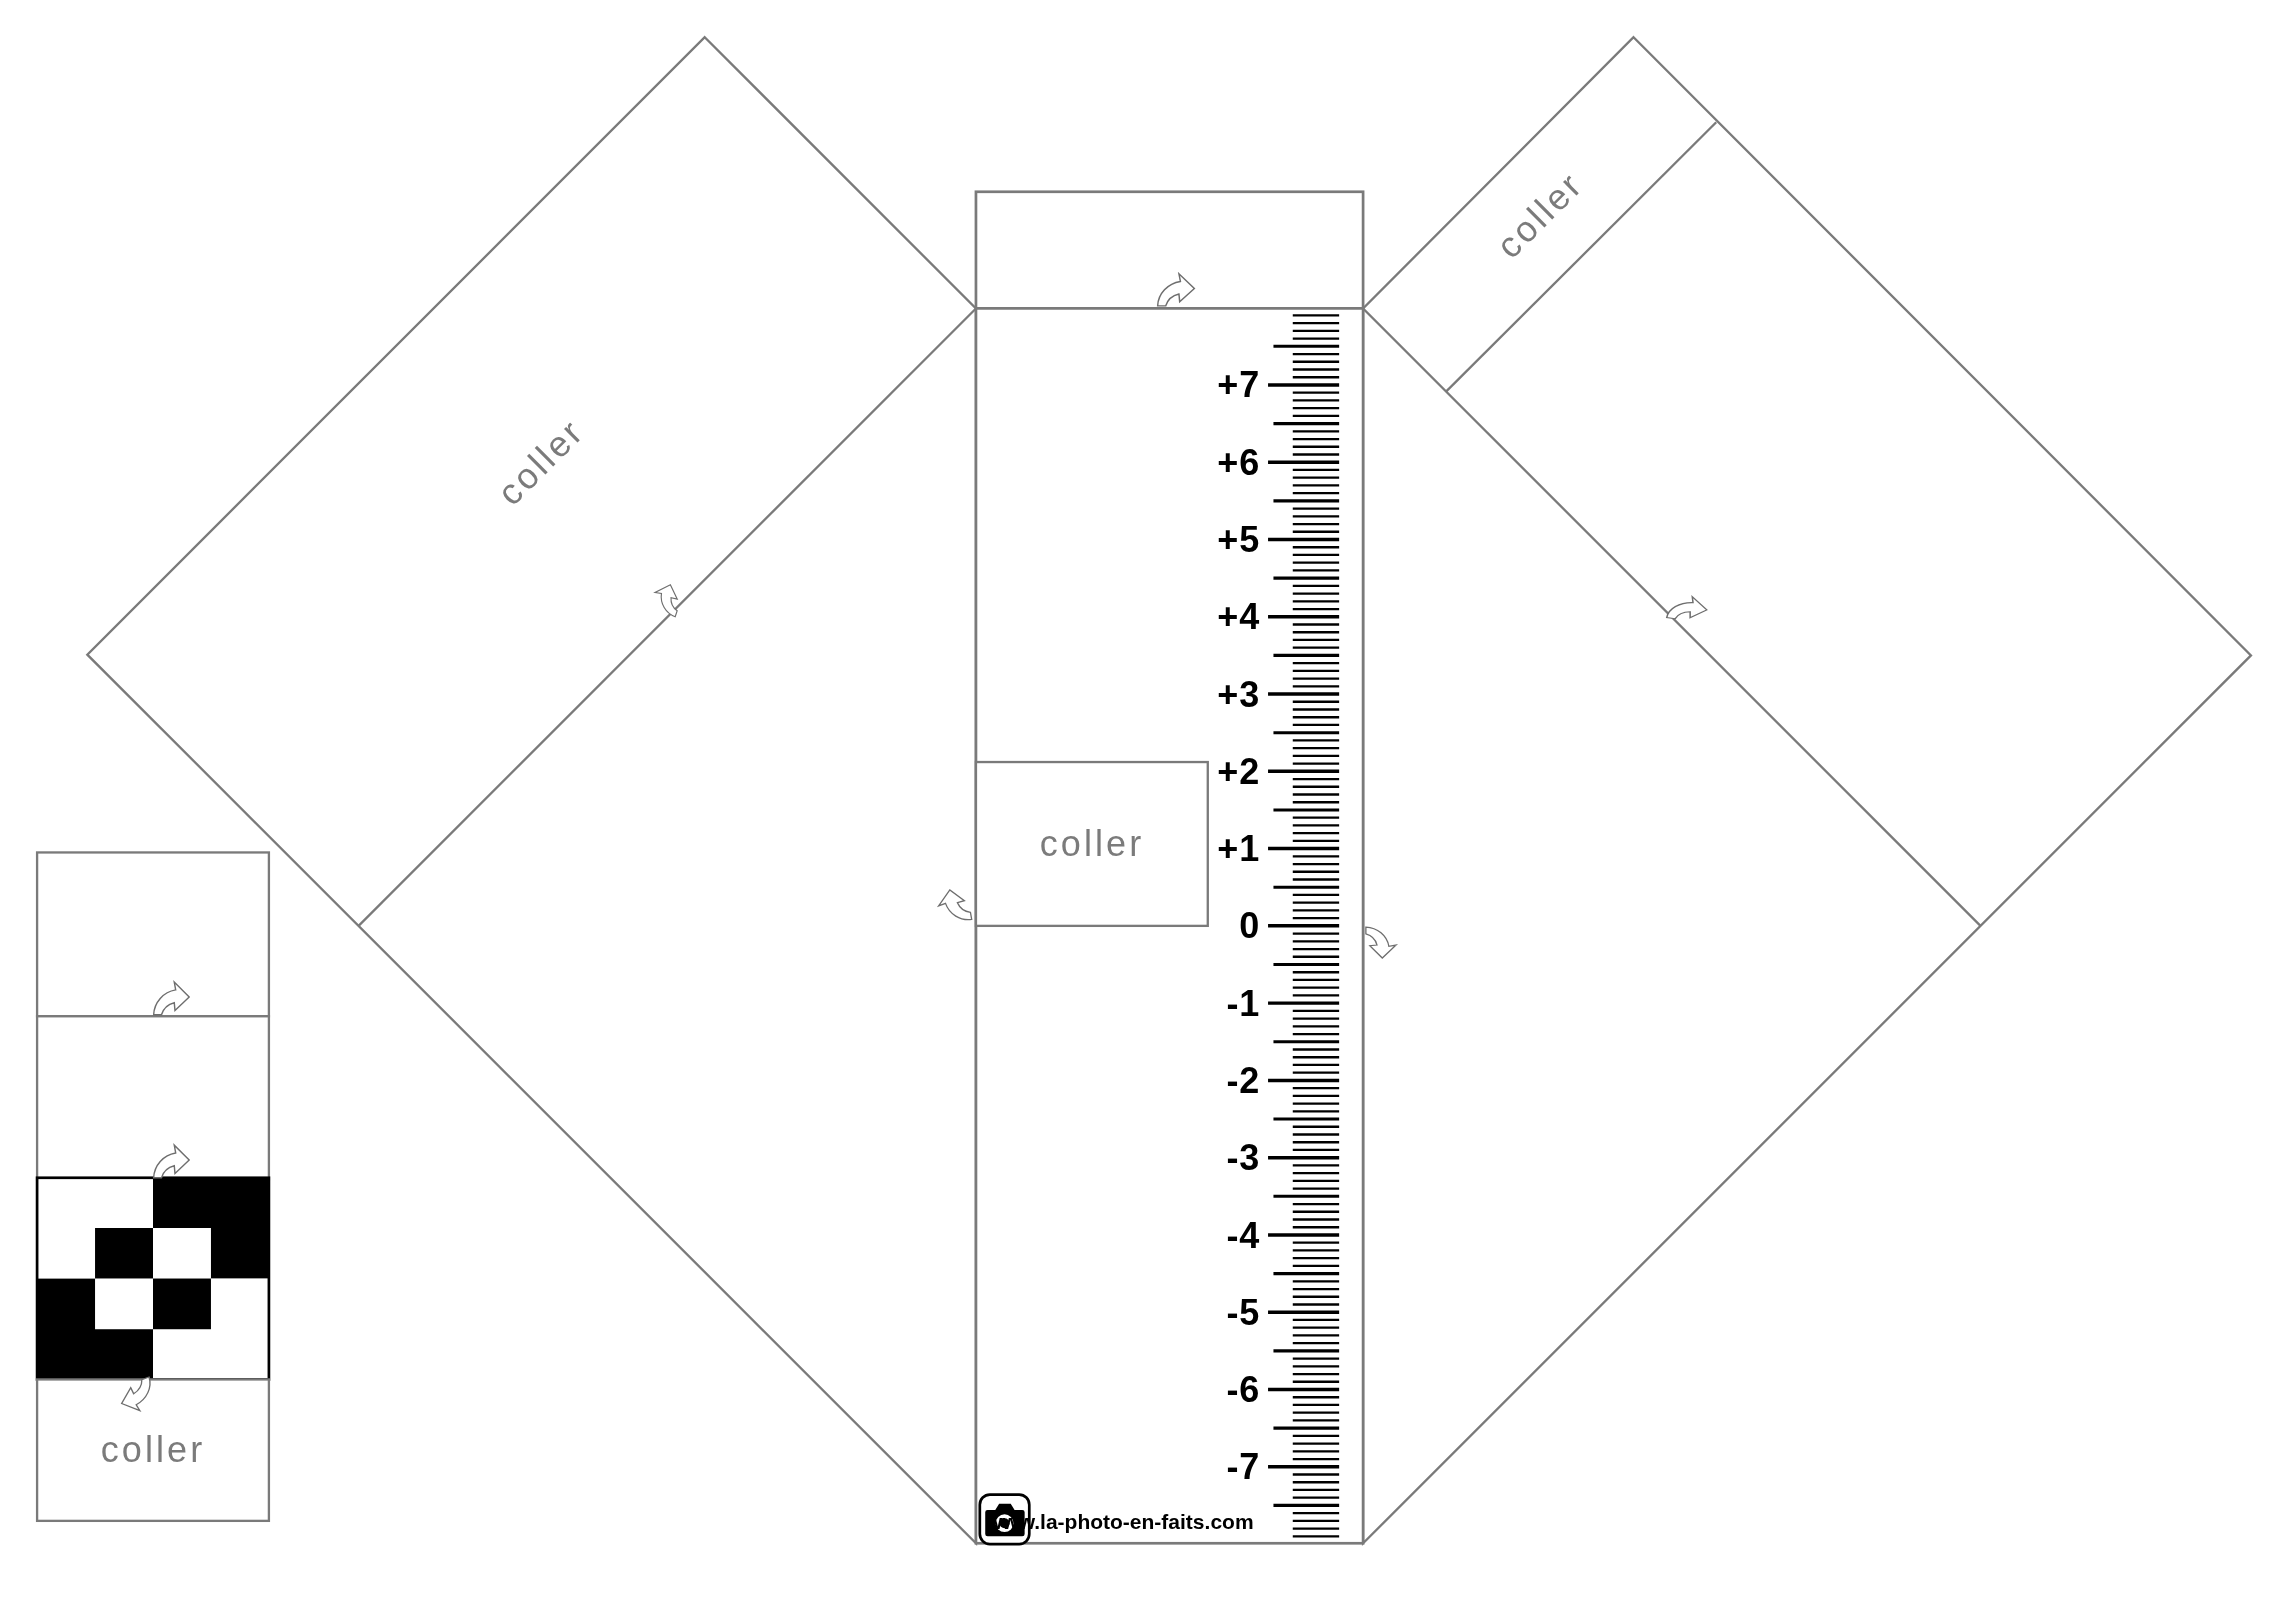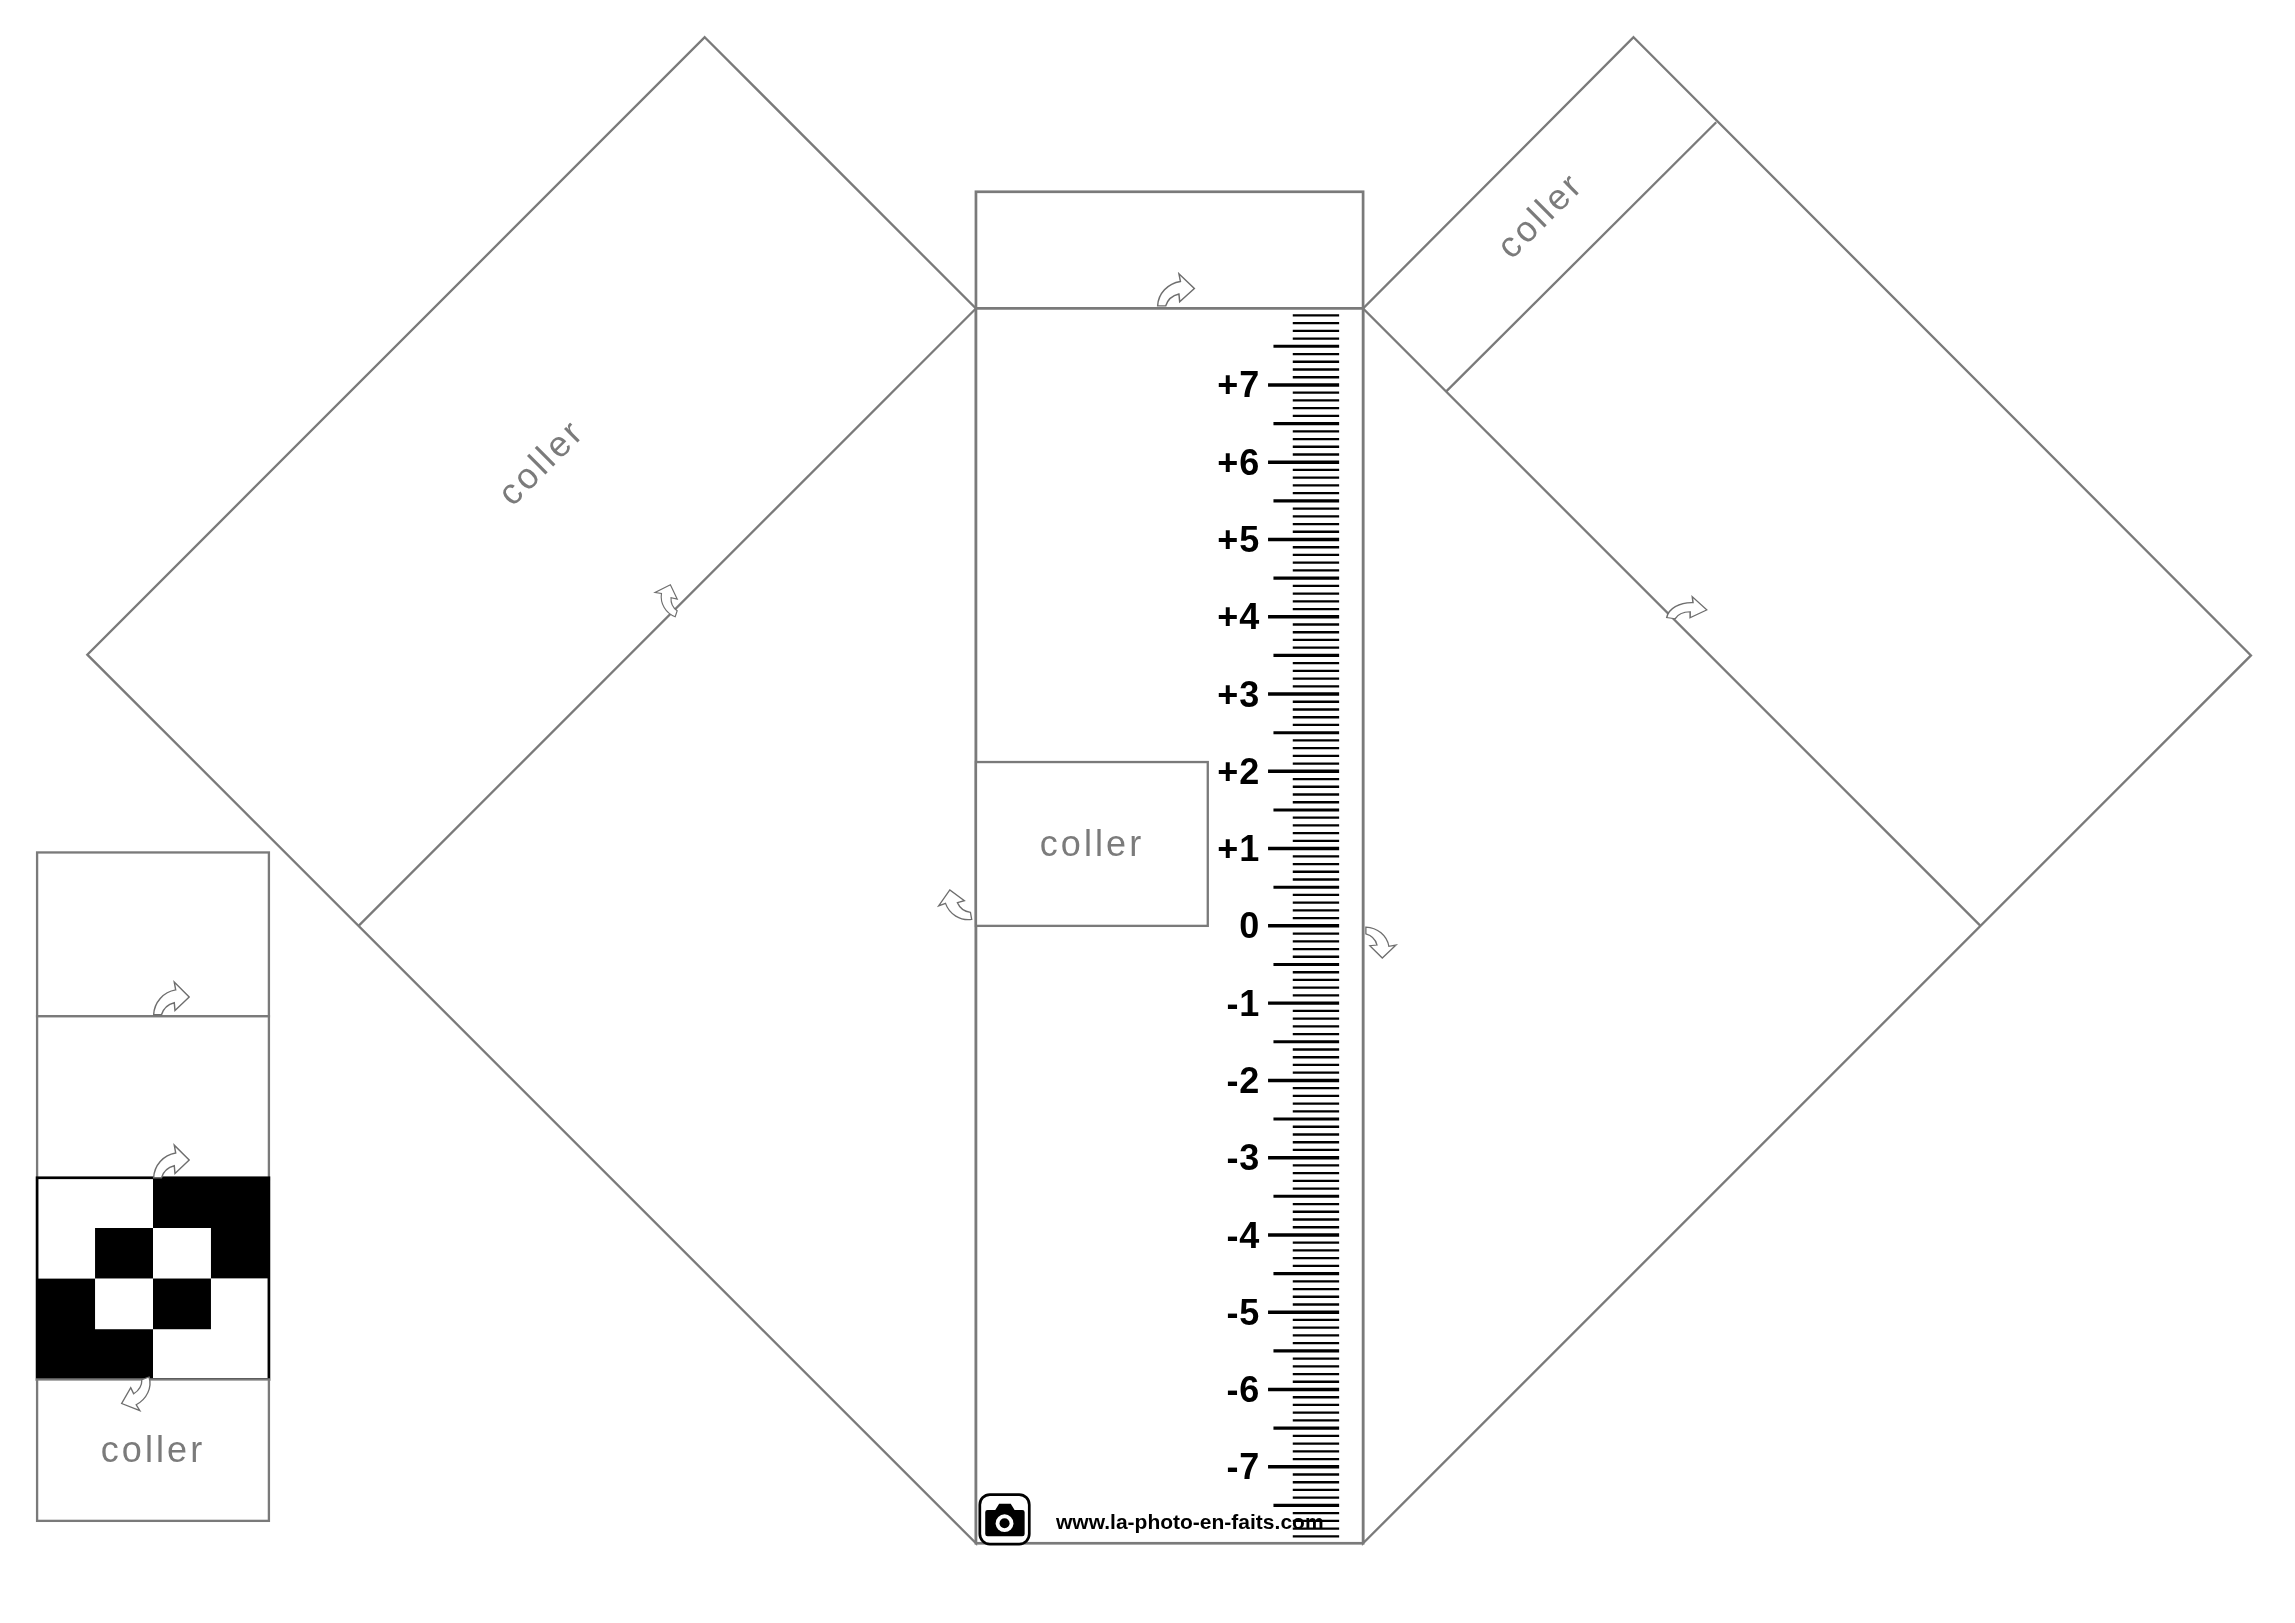--- a/index.html
+++ b/index.html
@@ -3,21 +3,21 @@
 <meta charset="utf-8">
 <style>
   html,body{margin:0;padding:0;background:#fff;}
   #sheet{position:relative;width:2295px;height:1623px;background:#fff;overflow:hidden;
          font-family:"Liberation Sans",sans-serif;}
   #geometry{position:absolute;left:0;top:0;}
   .glue{position:absolute;color:#7b7b7b;font-size:36px;font-weight:400;letter-spacing:3.1px;
         font-family:"Liberation Sans",sans-serif;white-space:nowrap;}
   .ruler-label{position:absolute;left:1105px;width:155px;text-align:right;color:#000;
         font:700 36px/37px "Liberation Sans",sans-serif;letter-spacing:0.8px;}
-  #url-label{position:absolute;left:1056px;top:1509px;color:#000;white-space:nowrap;
+  #url-label{position:absolute;left:986px;top:1509px;color:#000;white-space:nowrap;
         font:700 21px/26px "Liberation Sans",sans-serif;letter-spacing:0;}
 </style>
 </head>
 <body>
 
 <div id="sheet">
 
   <svg id="geometry" width="2295" height="1623" viewBox="0 0 2970 2100">
     <defs>
       <g id="foldArrow">

